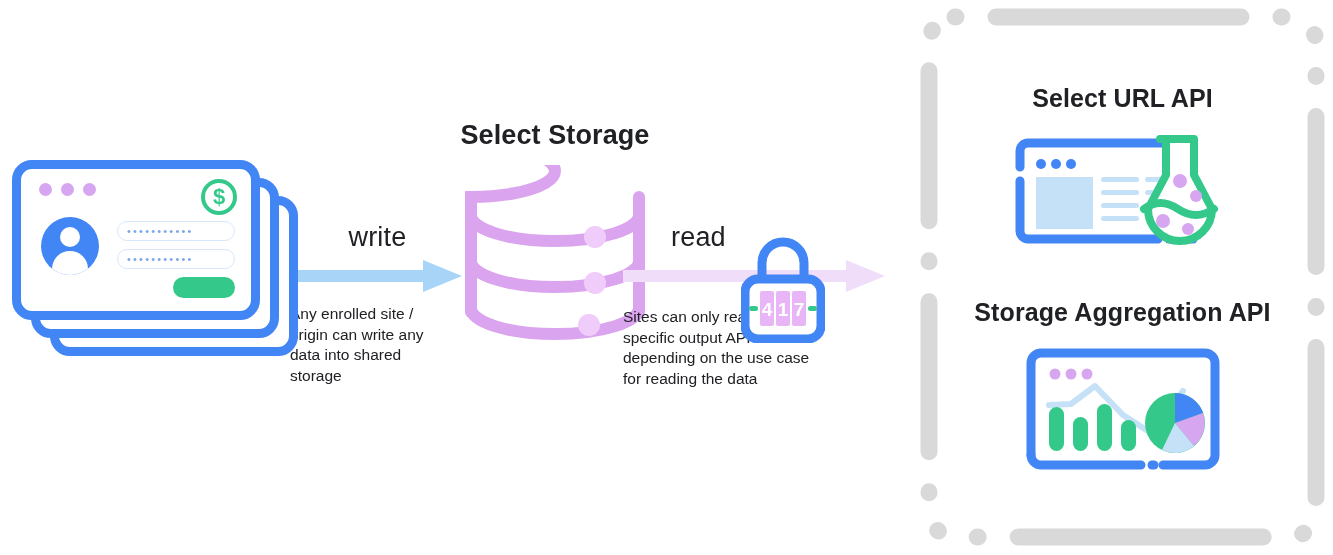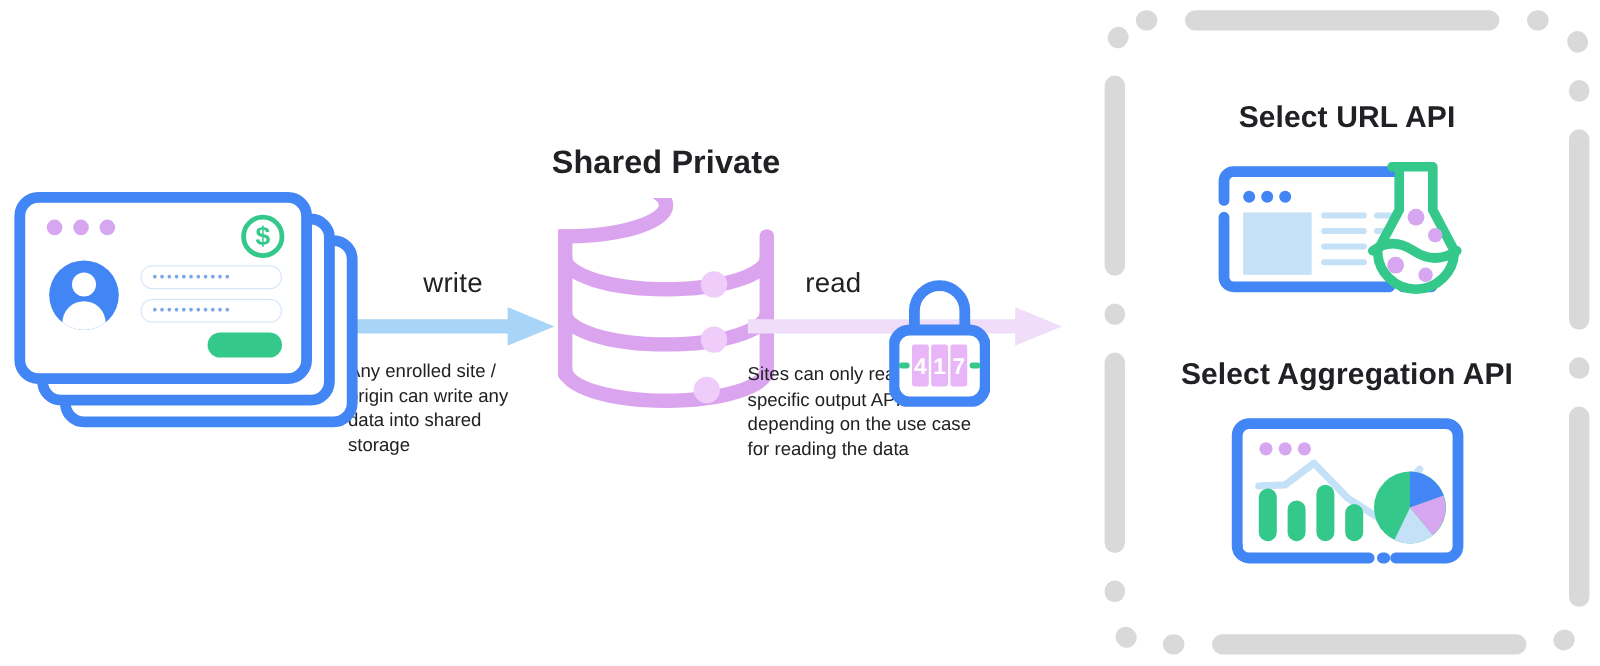--- a/index.html
+++ b/index.html
@@ -73,21 +73,21 @@
   #pw-field-2 { top: 80px; }
 
   .submit-pill {
     position: absolute; left: 152px; top: 108px;
     width: 62px; height: 21px; border-radius: 11px; background: #34c98a;
   }
 
   
   #write-group { left: 290px; top: 222px; width: 175px; }
   .flow-label {
-    font-size: 23px; font-weight: 400; color: #202124;
+    font-size: 27px; font-weight: 400; color: #202124;
     letter-spacing: 0.2px; white-space: nowrap;
   }
   .arrow-wrap { position: relative; height: 34px; }
   .flow-caption {
     font-size: 15.5px; line-height: 1.33; color: #202124;
     white-space: pre-line;
   }
 
   
   #storage-group { left: 440px; top: 120px; width: 230px; }
@@ -161,21 +161,21 @@
         <rect x="0" y="11" width="10" height="12" rx="5" fill="#a8d4f7"></rect>
       </svg>
     </div>
     <div class="flow-caption" style="margin-top:11px;">Any enrolled site /
 origin can write any
 data into shared
 storage</div>
   </div>
 
   <div class="abs" id="storage-group">
-    <div id="storage-title">Shared Private</div>
+    <div id="storage-title">Select Storage</div>
 
     <div id="cylinder">
       <svg width="180" height="185" viewBox="0 0 180 185">
         <g fill="none" stroke="#dba4ee" stroke-width="12" stroke-linecap="round">
 
           <path d="M90,6 A84,26 0 1,0 90,6.01"></path>
 
           <path d="M6,32 L6,147"></path>
           <path d="M174,32 L174,147"></path>
 
@@ -269,21 +269,21 @@
             <circle cx="172" cy="50" r="7" fill="#d6a6f0"></circle>
             <circle cx="188" cy="65" r="6" fill="#d6a6f0"></circle>
             <circle cx="155" cy="90" r="7" fill="#d6a6f0"></circle>
             <circle cx="180" cy="98" r="6" fill="#d6a6f0"></circle>
           </g>
         </svg>
       </div>
     </div>
 
     <div class="api-block" id="private-agg-block">
-      <div class="api-title">Select Aggregation API</div>
+      <div class="api-title">Storage Aggregation API</div>
       <div class="api-figure">
         <svg width="200" height="128" viewBox="0 0 200 128">
 
           <g fill="none" stroke="#4285f4" stroke-width="9" stroke-linecap="round">
             <path d="M8,110 L8,18 A10,10 0 0,1 18,8 L182,8 A10,10 0 0,1 192,18 L192,110
                      A10,10 0 0,1 182,120 L140,120"></path>
             <path d="M8,110 A10,10 0 0,0 18,120 L118,120"></path>
             <path d="M129,120 L131,120"></path>
           </g>
 

